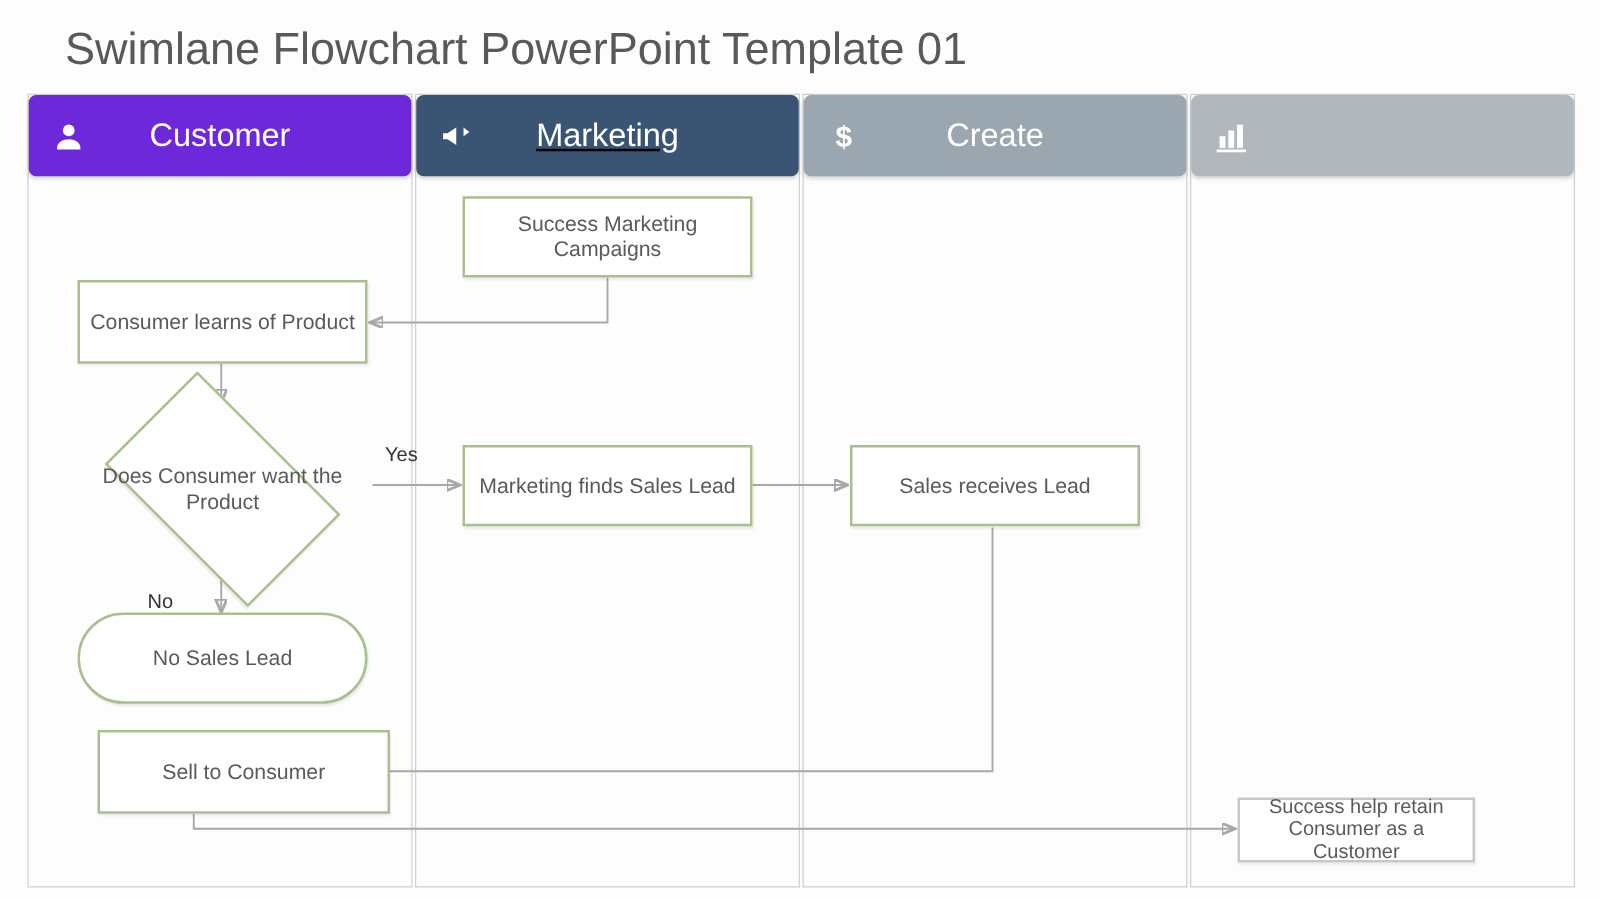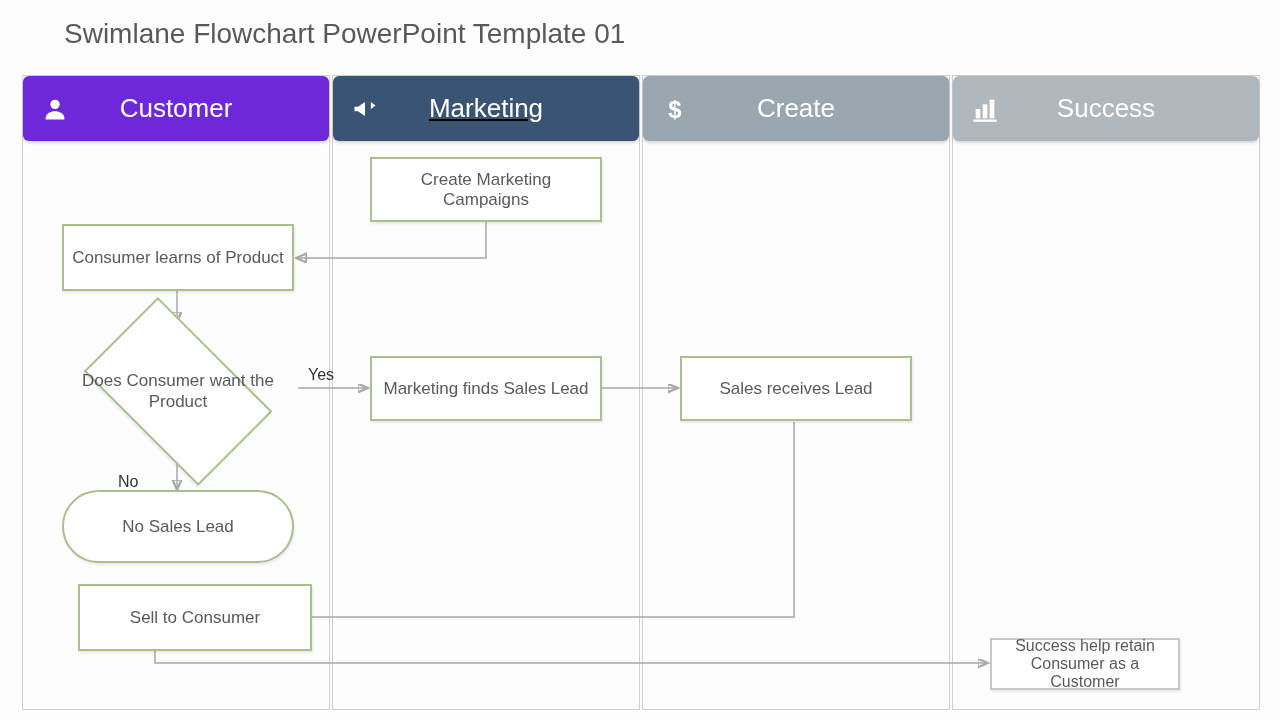--- a/index.html
+++ b/index.html
@@ -6,23 +6,23 @@
   body {
     width: 1280px;
     height: 720px;
     font-family: "Segoe UI", Arial, sans-serif;
     background: #fdfdfd;
     position: relative;
     overflow: hidden;
   }
   .page-title {
     position: absolute;
-    left: 64px;
+    left: 52px;
     top: 18px;
-    font-size: 28px;
+    font-size: 36px;
     font-weight: 400;
     color: #595959;
   }
   .lane {
     position: absolute;
     top: 75px;
     height: 635px;
     border: 1px solid #d0d0d0;
     background: rgba(255,255,255,0.3);
   }
@@ -166,21 +166,20 @@
 <div class="lane lane-success">
   <div class="lane-header hdr-success">
     <span class="icon">
       <svg viewBox="0 0 24 24" width="28" height="28" fill="#fff">
           <rect x="4" y="12" width="4" height="8"></rect>
           <rect x="10" y="8" width="4" height="12"></rect>
           <rect x="16" y="4" width="4" height="16"></rect>
           <path d="M2 22h20" stroke="#fff" stroke-width="2"></path>
         </svg>
     </span>
-    <span class="label">Success</span>
   </div>
 </div>
 
 <svg class="connectors">
   <defs>
     <marker id="arrow" markerWidth="8" markerHeight="8" refX="7" refY="3" orient="auto">
       <path d="M0,0 L7,3 L0,6 Z" fill="#a8a8a8"></path>
     </marker>
   </defs>
 
@@ -192,33 +191,33 @@
 
   <line x1="177" y1="460" x2="177" y2="490" marker-end="url(#arrow)"></line>
 
   <line x1="600" y1="388" x2="678" y2="388" marker-end="url(#arrow)"></line>
 
   <path d="M794 422 V617 H296" marker-end="url(#arrow)"></path>
 
   <path d="M155 651 V663 H988" marker-end="url(#arrow)"></path>
 </svg>
 
-<div class="shape" style="left:370px; top:157px; width:232px; height:65px;">Create Marketing Campaigns</div>
+<div class="shape" style="left:370px; top:157px; width:232px; height:65px;">Success Marketing Campaigns</div>
 
 <div class="shape" style="left:62px; top:224px; width:232px; height:67px;">Consumer learns of Product</div>
 
 <div class="diamond-wrap" style="left:62px; top:316px; width:232px; height:150px;">
   <div class="bg"></div>
   <div class="txt">Does Consumer want the Product</div>
 </div>
 
 <div class="shape" style="left:370px; top:356px; width:232px; height:65px;">Marketing finds Sales Lead</div>
 
 <div class="shape" style="left:680px; top:356px; width:232px; height:65px;text-align:center;">Sales receives Lead</div>
 
 <div class="shape pill" style="left:62px; top:490px; width:232px; height:73px;">No Sales Lead</div>
 
 <div class="shape" style="left:78px; top:584px; width:234px; height:67px;">Sell to Consumer</div>
 
 <div class="shape shape-success" style="left:990px; top:638px; width:190px; height:52px; font-size:16px;">Success help retain Consumer as a Customer</div>
 
-<div class="edgelabel" style="left:308px; top:366px;">Yes</div>
+<div class="edgelabel" style="left:308px; top:356px;">Yes</div>
 <div class="edgelabel" style="left:118px; top:473px;">No</div>
 
 </body></html>

